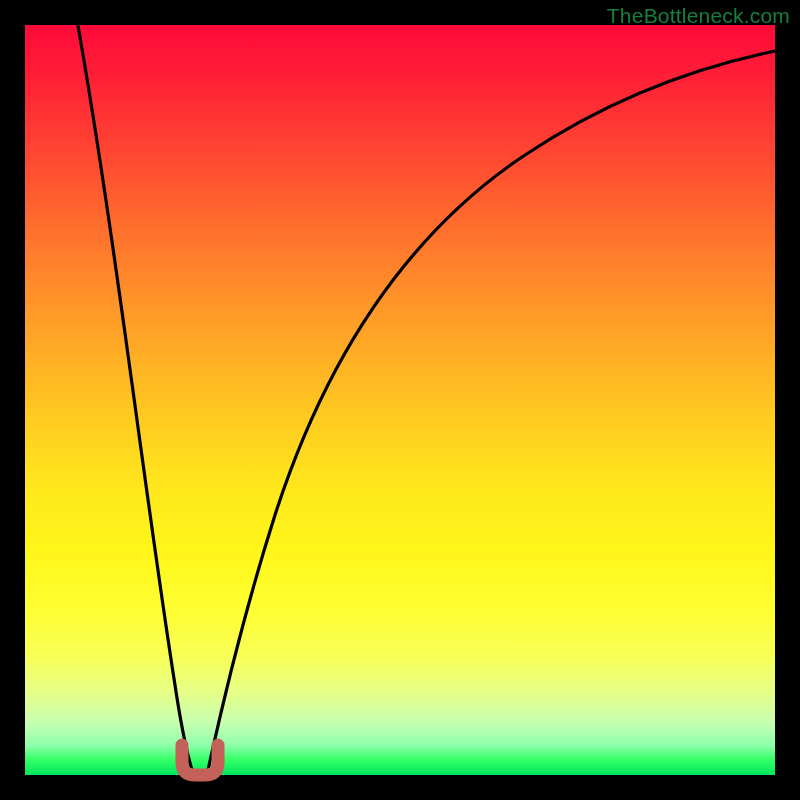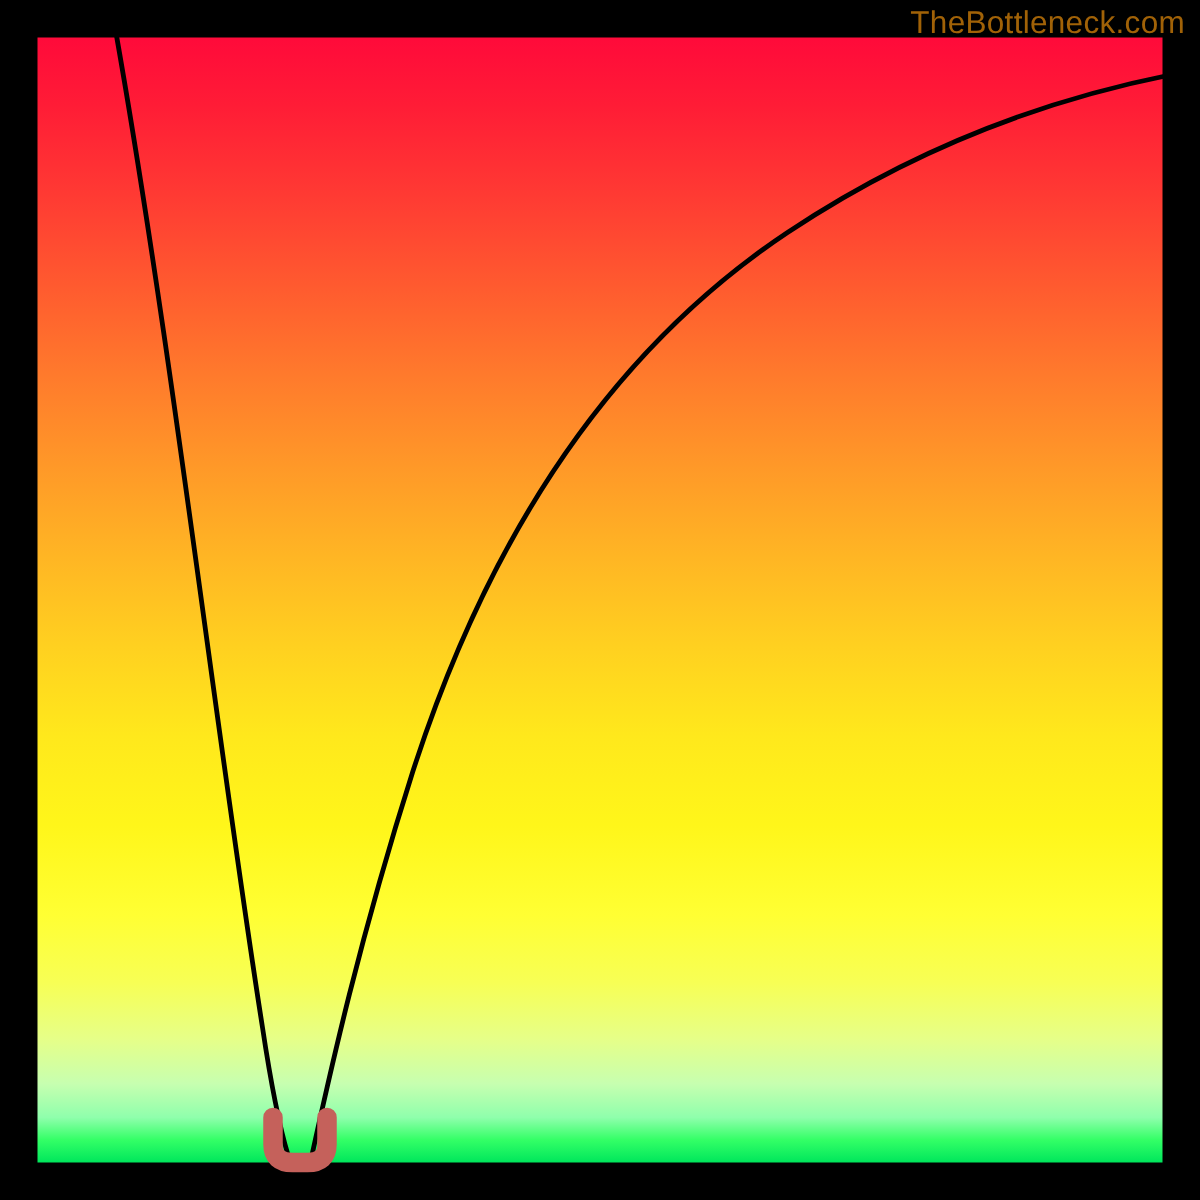--- a/index.html
+++ b/index.html
@@ -42,21 +42,21 @@
       #c7ffb0 93%,
       #8fffac 96%,
       #33ff66 98%,
       #00e65c 100%
     );
   }
   .watermark {
     position: absolute;
     top: 4px;
     right: 10px;
-    color: #a16207;
+    color: #15803d;
     font-size: 21px;
     font-weight: 500;
     letter-spacing: 0.2px;
     user-select: none;
   }
   svg.curves {
     position: absolute;
     left: 0;
     top: 0;
     width: 750px;

